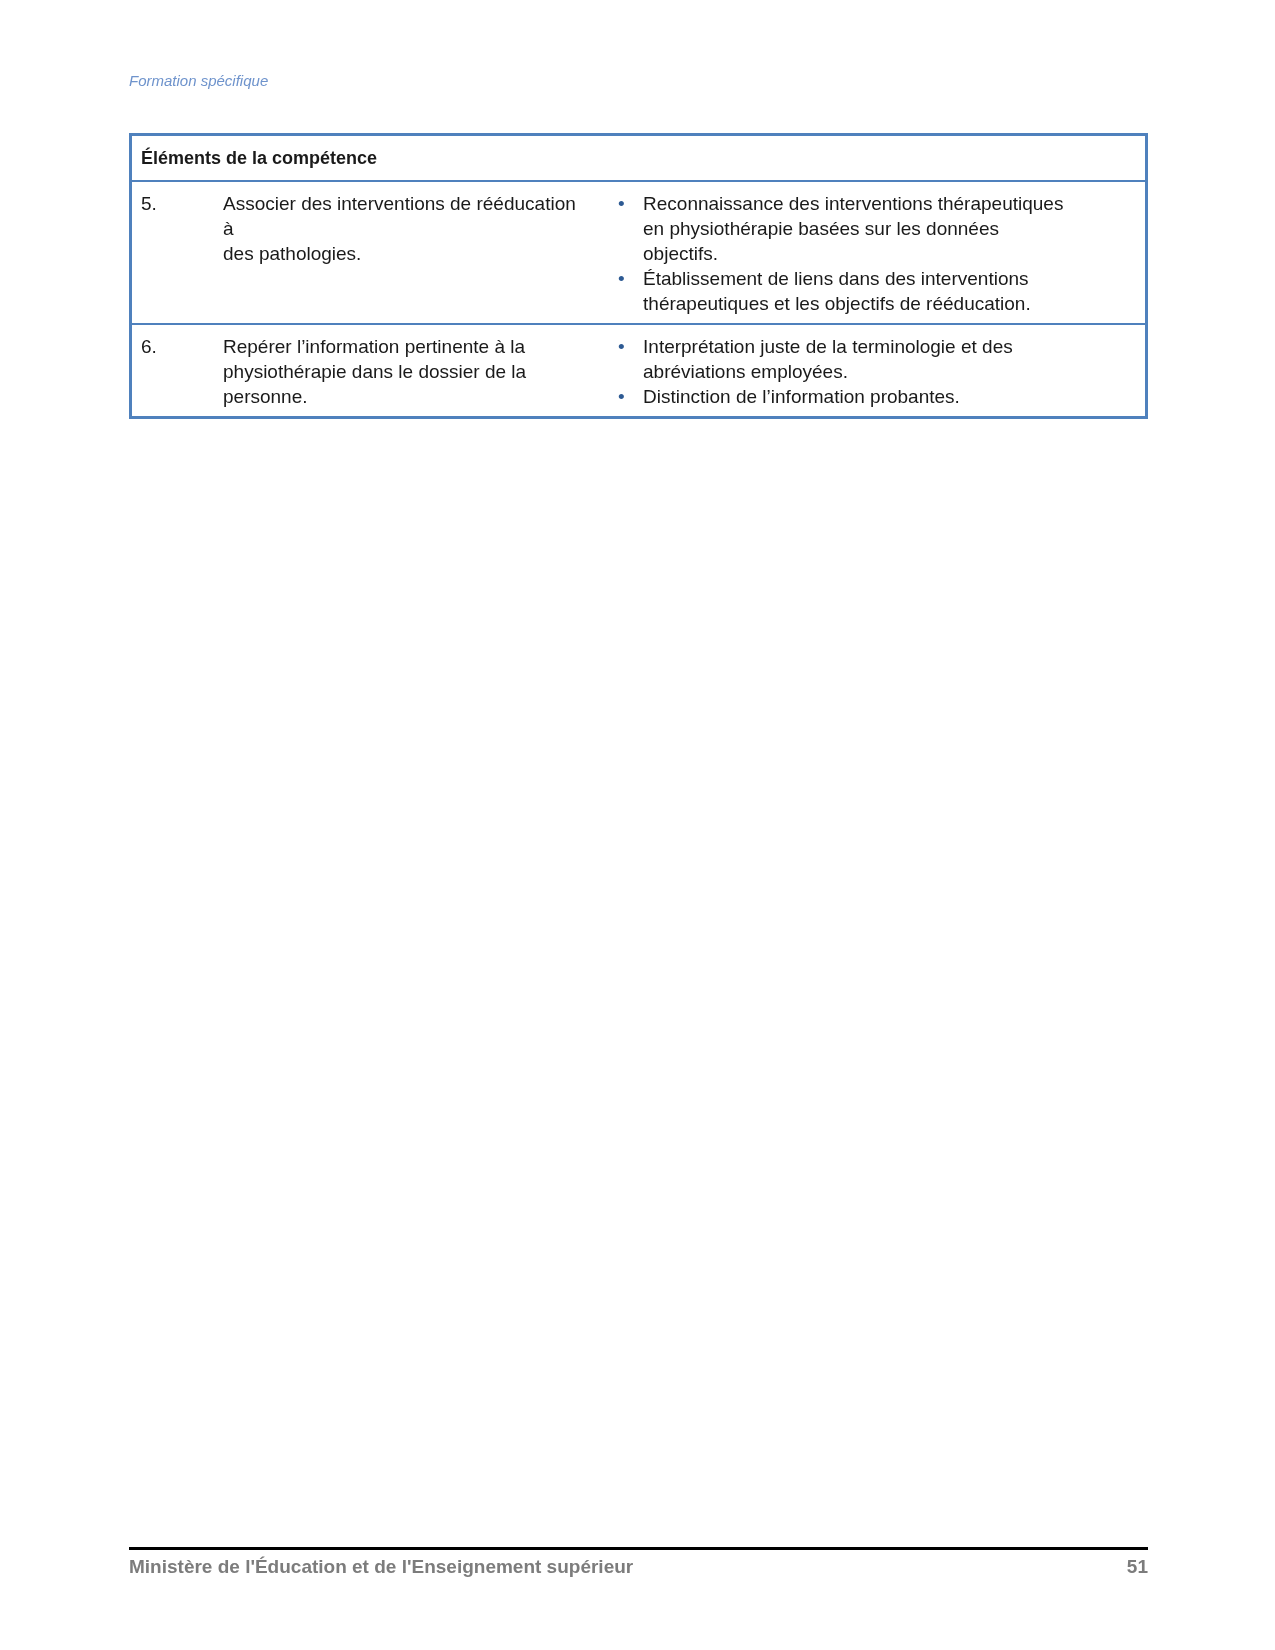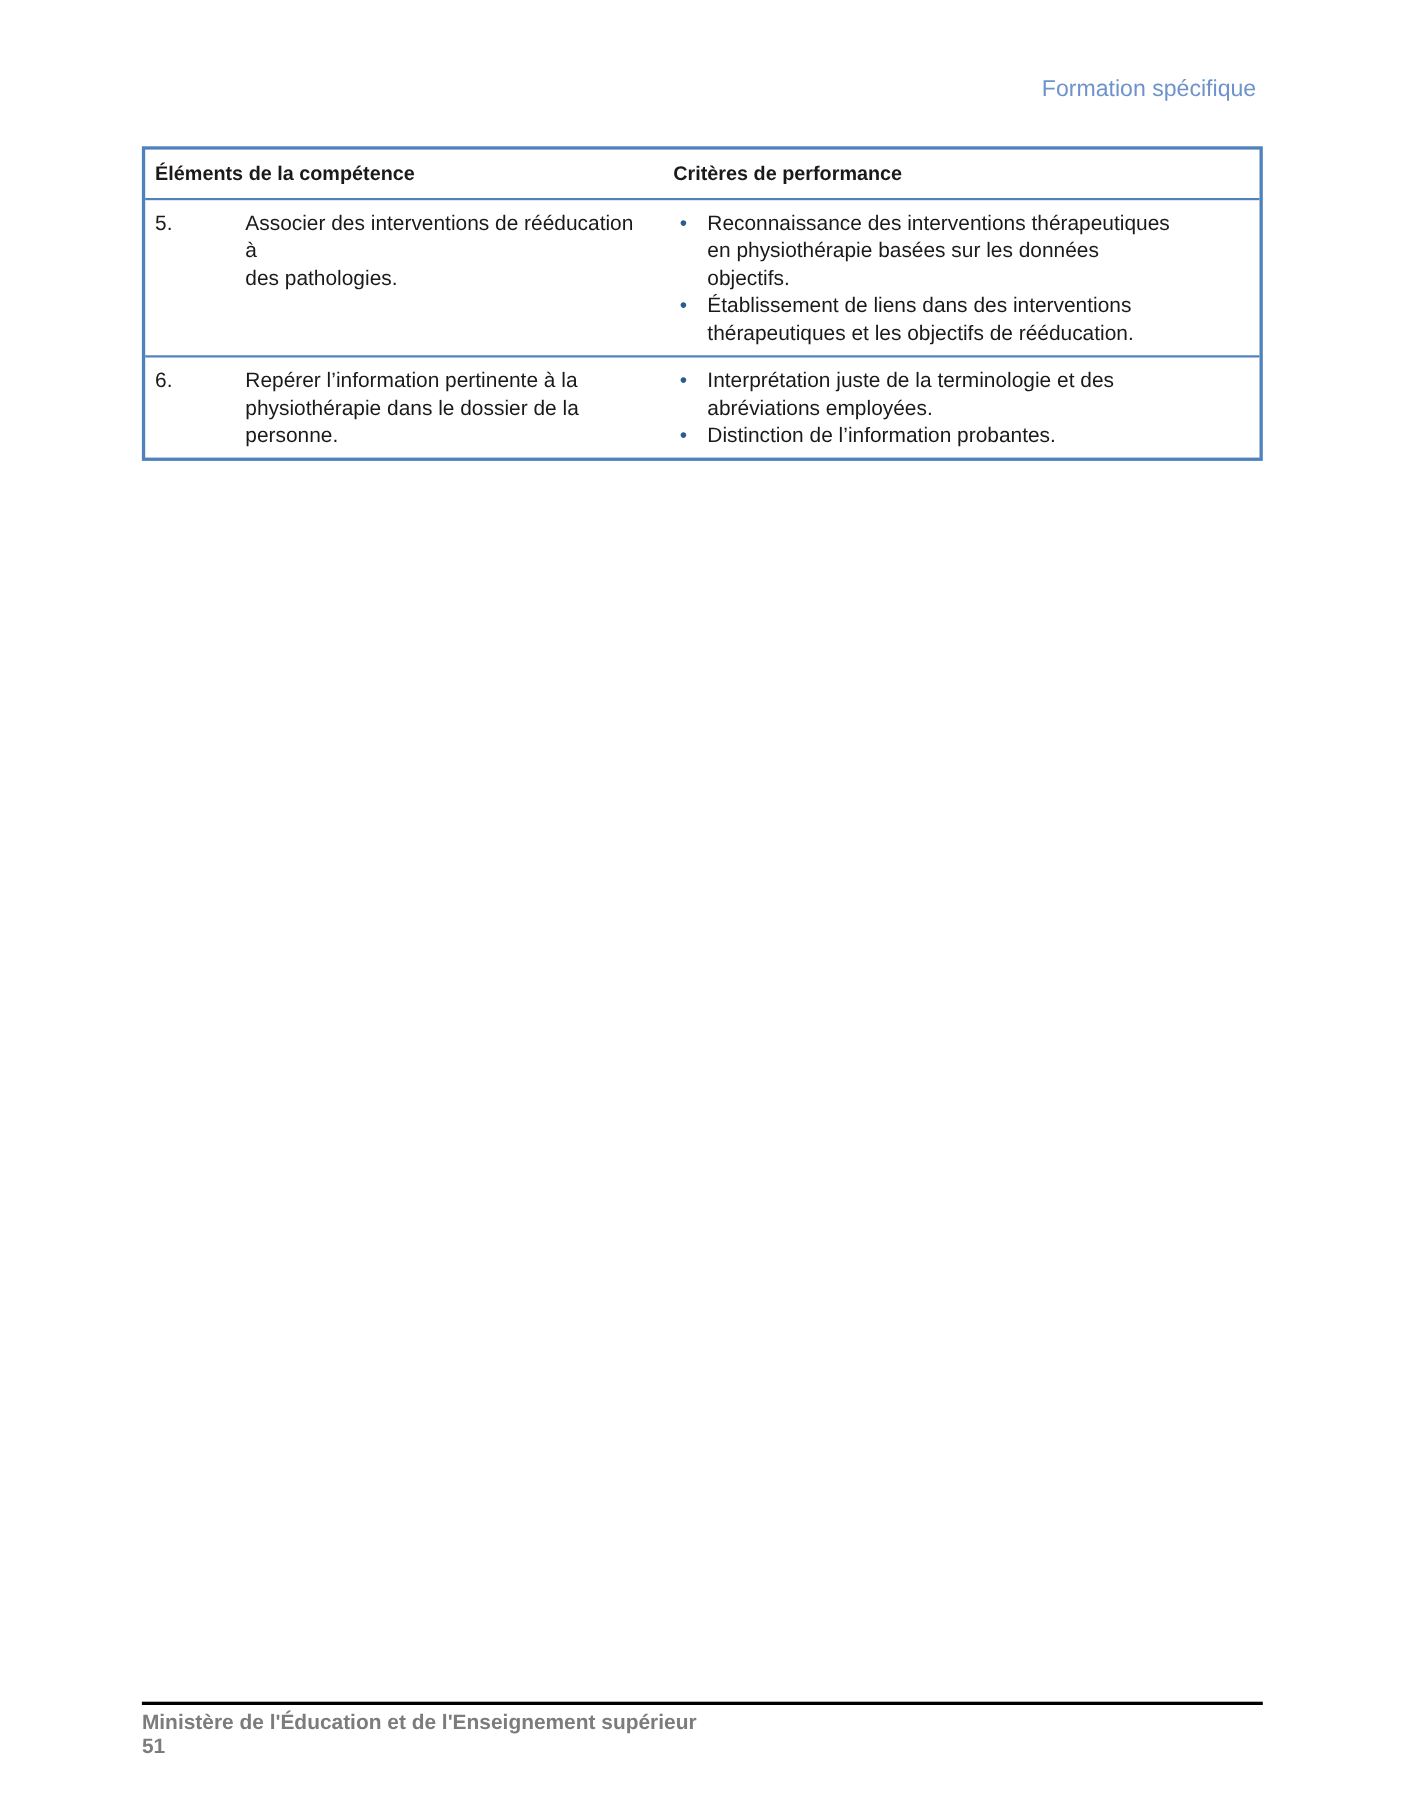--- a/index.html
+++ b/index.html
@@ -13,25 +13,26 @@
   }
   .content {
     position: absolute;
     left: 129px;
     top: 0;
     width: 1019px;
   }
   
   .running-head {
     padding-top: 68px;
-    text-align: right;
-    font-size: 21px;
+    text-align: left;
+    font-size: 15px;
     line-height: 26px;
     color: #6e93cc;
     padding-right: 6px;
+    font-style: italic;
   }
   
   .comp-table {
     margin-top: 39px;
     border: 3px solid #4f81bd;
     width: 100%;
   }
   .thead {
     display: flex;
     border-bottom: 2px solid #4f81bd;
@@ -95,37 +96,35 @@
     left: 129px;
     top: 1547px;
     width: 1019px;
     border-top: 3px solid #000000;
     padding-top: 6px;
     display: flex;
     justify-content: space-between;
     font-size: 19px;
     font-weight: bold;
     color: #7c7c7c;
-    flex-direction: column;
   }
 </style>
 </head>
 <body>
 
 <div class="content">
 
   <div class="running-head">
     <span>Formation spécifique</span>
   </div>
 
   <div class="comp-table">
 
     <div class="thead">
       <div class="th col-left">Éléments de la compétence</div>
-      <div class="th col-right">Critères de performance</div>
     </div>
 
     <div class="trow">
       <div class="td left">
         <span class="num">5.</span>
         <span class="etext">Associer des interventions de rééducation à
 des pathologies.</span>
       </div>
       <div class="td right">
         <div class="crit-item">

